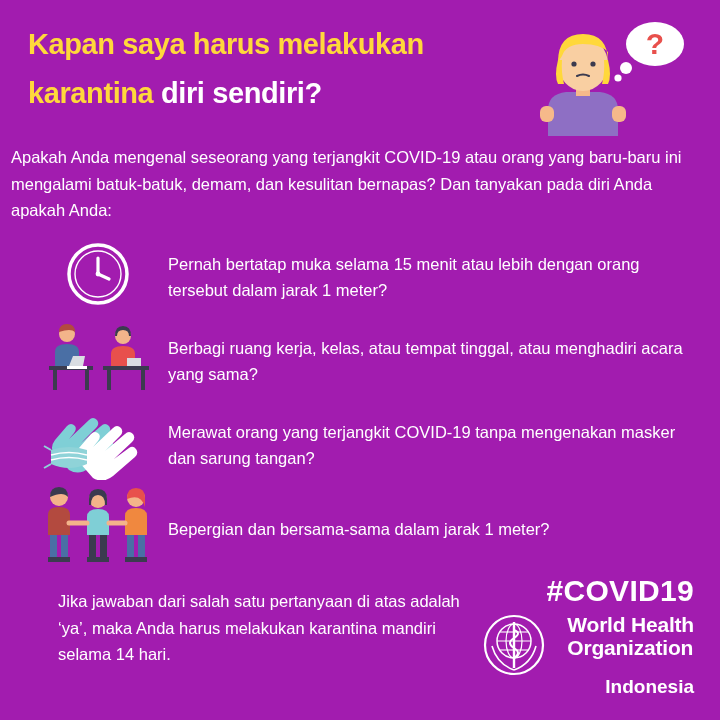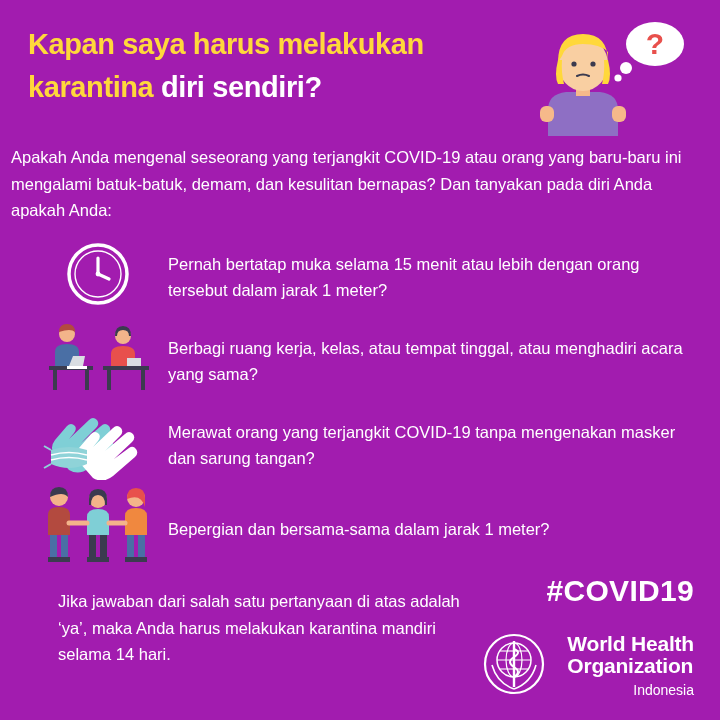--- a/index.html
+++ b/index.html
@@ -22,21 +22,21 @@
     width: 520px;
   }
   .headline {
     font-size: 29px;
     font-weight: bold;
     letter-spacing: -0.4px;
     line-height: 1.42;
     color: #ffffff;
   }
   .headline .hl-yellow { color: #ffd83b; }
-  .headline .line2 { display: block; margin-top: 2px; }
+  .headline .line2 { display: block; margin-top: 8px; }
 
   
   #character {
     position: absolute;
     top: 18px; right: 26px;
     width: 180px; height: 120px;
   }
 
   
   #intro {
@@ -109,23 +109,23 @@
   #who-words .w1, #who-words .w2 {
     font-size: 21px;
     font-weight: bold;
     display: block;
     letter-spacing: -0.2px;
     margin-left: 12px;
   }
   #who-words .w3 {
     display: block;
     text-align: right;
-    font-size: 14px;
-    font-weight: normal;
-    margin-top: 5px;
+    font-size: 19px;
+    font-weight: bold;
+    margin-top: 18px;
   }
 </style>
 </head>
 <body>
 
 <div id="card">
 
   <div id="header">
     <div class="headline">
       <span class="hl-yellow">Kapan saya harus melakukan</span>

